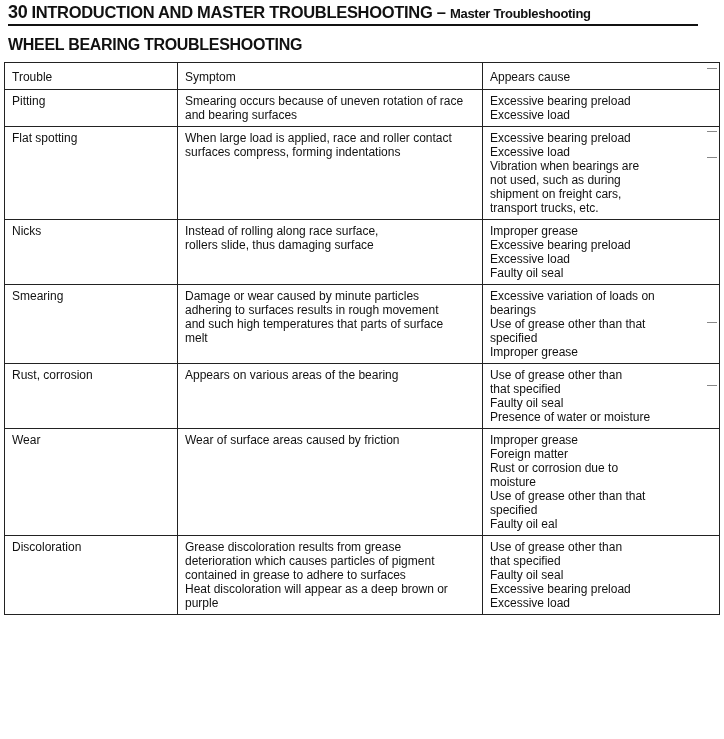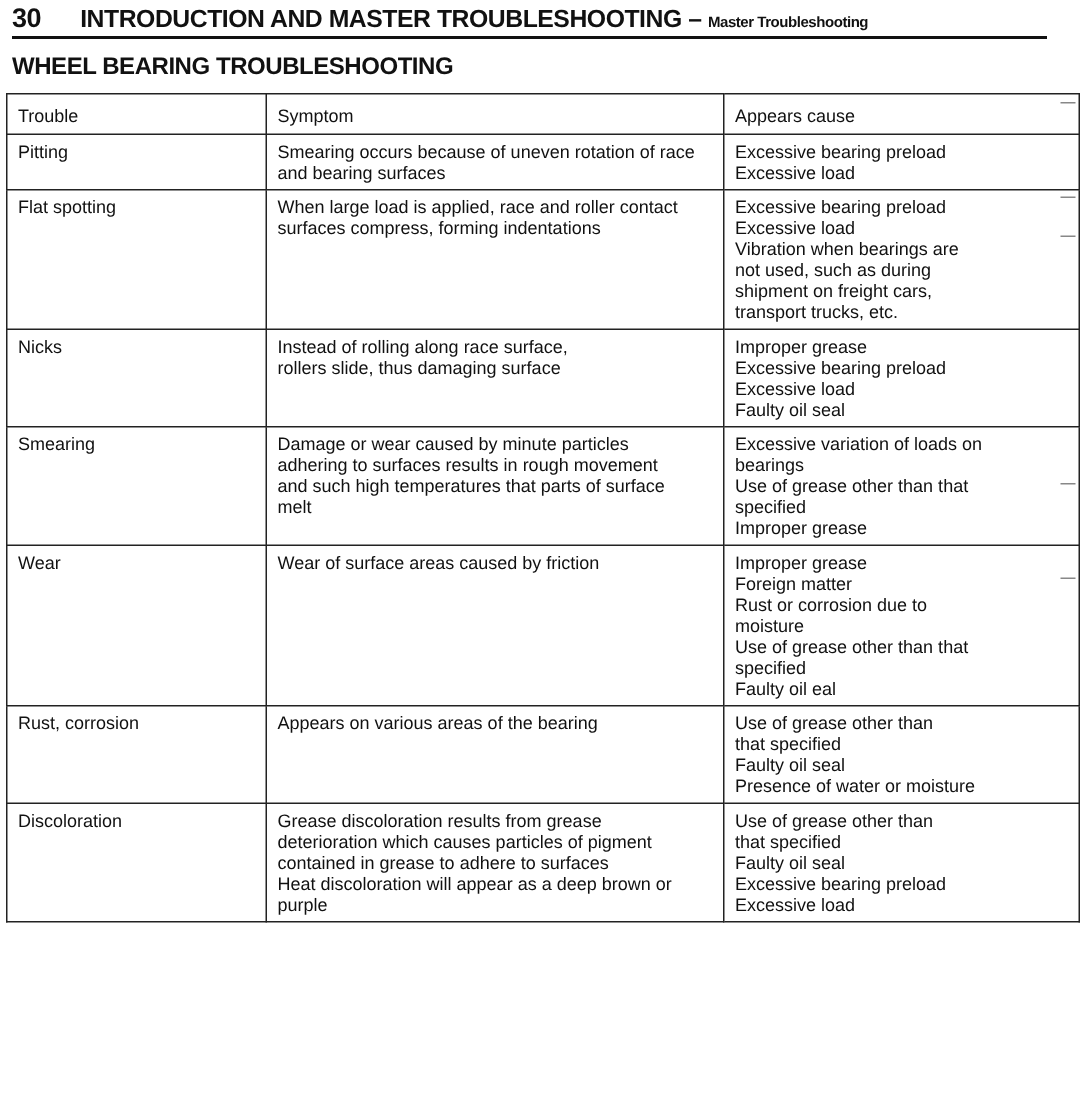--- a/index.html
+++ b/index.html
@@ -6,23 +6,23 @@
   body {
     width: 724px; height: 739px; position: relative; overflow: hidden;
     font-family: "Liberation Sans", sans-serif; color: #111;
   }
   .page-header {
     position: absolute; left: 8px; top: 2px; width: 690px; height: 22px;
     border-bottom: 2px solid #111;
     font-family: "Liberation Sans", sans-serif; font-weight: bold;
     white-space: nowrap; letter-spacing: -0.3px;
   }
-  .page-num { font-size: 18px; margin-right: 26px; }
+  .page-num { font-size: 18px; margin-right: 4px; }
   .chapter { font-size: 16.5px; }
-  .section-sub { font-size: 10px; }
+  .section-sub { font-size: 13px; }
   .section-title {
     position: absolute; left: 8px; top: 36px;
     font-weight: bold; font-size: 16px; letter-spacing: -0.3px;
   }
   table {
     position: absolute; left: 4px; top: 62px;
     width: 716px; border-collapse: collapse;
     font-size: 12px; line-height: 14px;
   }
   td, th {
@@ -104,44 +104,44 @@
         </td>
         <td class="c3">
           <span class="line">Excessive variation of loads on</span>
           <span class="line">bearings</span>
           <span class="line">Use of grease other than that</span>
           <span class="line">specified</span>
           <span class="line">Improper grease</span>
         </td>
       </tr>
       <tr>
+        <td class="c1">Rust, corrosion</td>
+        <td class="c2">
+          <span class="line">Appears on various areas of the bearing</span>
+        </td>
+        <td class="c3">
+          <span class="line">Use of grease other than</span>
+          <span class="line">that specified</span>
+          <span class="line">Faulty oil seal</span>
+          <span class="line">Presence of water or moisture</span>
+        </td>
+      </tr>
+      <tr>
         <td class="c1">Wear</td>
         <td class="c2">
           <span class="line">Wear of surface areas caused by friction</span>
         </td>
         <td class="c3">
           <span class="line">Improper grease</span>
           <span class="line">Foreign matter</span>
           <span class="line">Rust or corrosion due to</span>
           <span class="line">moisture</span>
           <span class="line">Use of grease other than that</span>
           <span class="line">specified</span>
           <span class="line">Faulty oil eal</span>
-        </td>
-      </tr>
-      <tr>
-        <td class="c1">Rust, corrosion</td>
-        <td class="c2">
-          <span class="line">Appears on various areas of the bearing</span>
-        </td>
-        <td class="c3">
-          <span class="line">Use of grease other than</span>
-          <span class="line">that specified</span>
-          <span class="line">Faulty oil seal</span>
-          <span class="line">Presence of water or moisture</span>
         </td>
       </tr>
       <tr>
         <td class="c1">Discoloration</td>
         <td class="c2">
           <span class="line">Grease discoloration results from grease</span>
           <span class="line">deterioration which causes particles of pigment</span>
           <span class="line">contained in grease to adhere to surfaces</span>
           <span class="line">Heat discoloration will appear as a deep brown or</span>
           <span class="line">purple</span>

